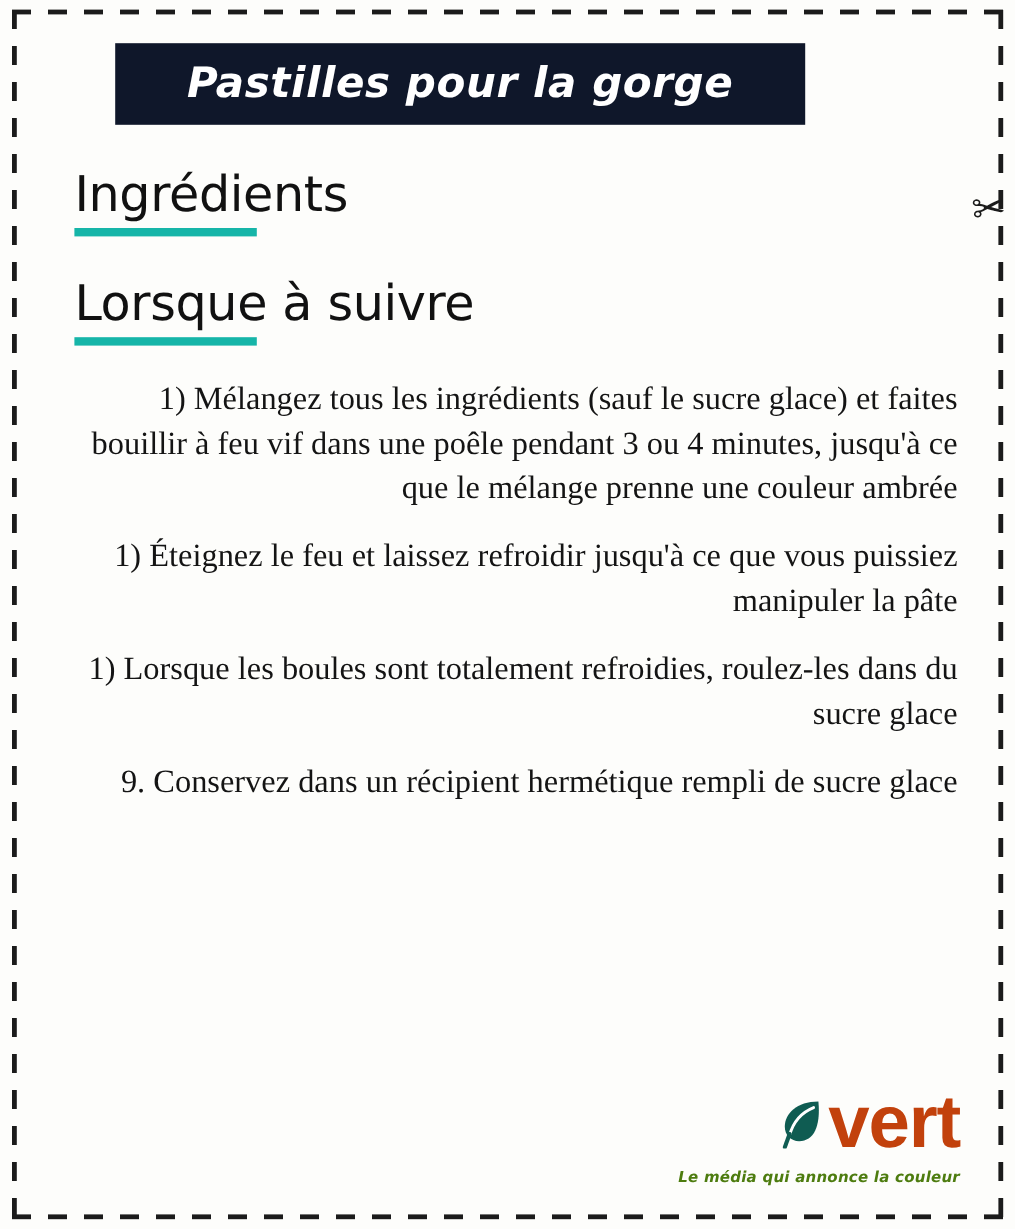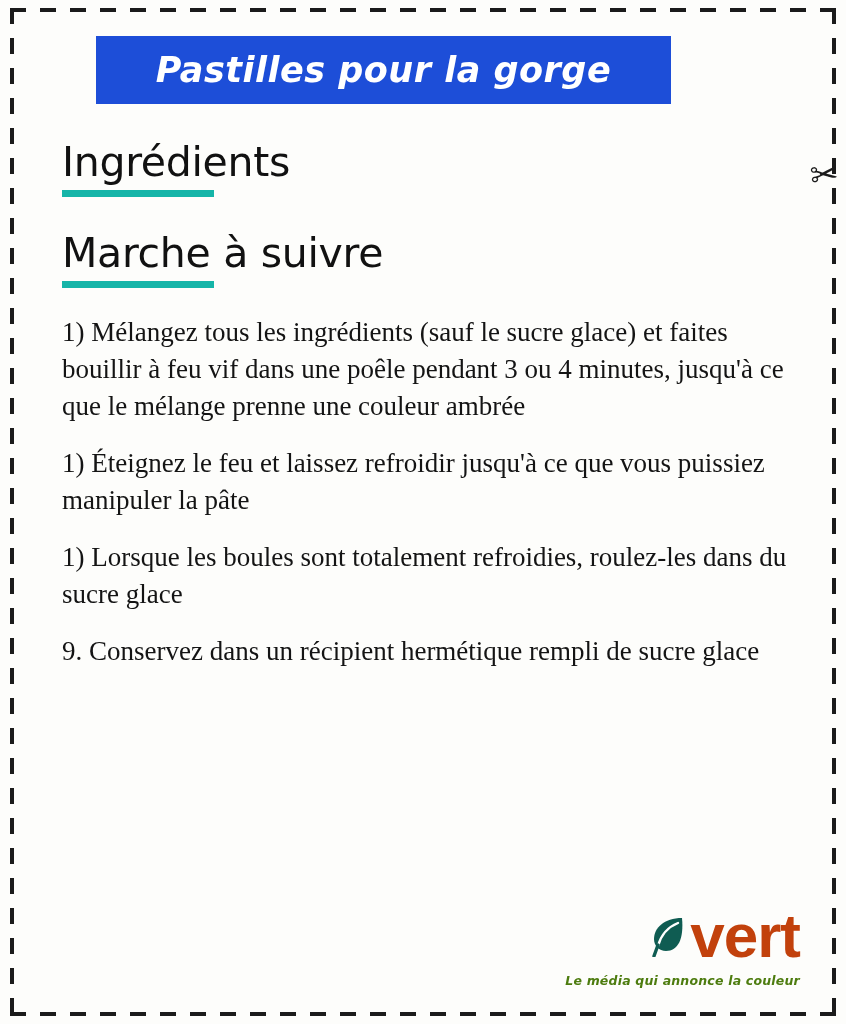--- a/index.html
+++ b/index.html
@@ -49,21 +49,21 @@
     color: #1b1b1b;
     transform: rotate(-6deg);
   }
 
   .title-bar {
     position: absolute;
     left: 96px;
     top: 36px;
     width: 575px;
     height: 68px;
-    background: #1d4ed8;
+    background: #0f172a;
     display: flex;
     align-items: center;
     justify-content: center;
   }
   .title-bar .title-text {
     color: #ffffff;
     font-family: "DejaVu Sans", sans-serif;
     font-style: italic;
     font-weight: bold;
     font-size: 35px;
@@ -120,20 +120,21 @@
   }
 
   .steps {
     margin-top: 26px;
   }
   .steps p {
     margin: 0 0 20px 0;
     font-size: 27px;
     line-height: 1.37;
     color: #141414;
+    text-align: right;
   }
 
   .marche-wrap {
     margin-top: 34px;
   }
 
   .logo {
     position: absolute;
     right: 46px;
     bottom: 36px;
@@ -182,21 +183,21 @@
     <span class="title-text">Pastilles pour la gorge</span>
   </div>
 
   <div class="content">
 
     <h2 class="section-heading">Ingrédients</h2>
     <div class="heading-underline"></div>
 
 
     <div class="marche-wrap">
-      <h2 class="section-heading">Marche à suivre</h2>
+      <h2 class="section-heading">Lorsque à suivre</h2>
       <div class="heading-underline wide"></div>
 
       <div class="steps">
         <p>1) Mélangez tous les ingrédients (sauf le sucre glace) et faites bouillir à feu vif dans une poêle pendant 3 ou 4 minutes, jusqu'à ce que le mélange prenne une couleur ambrée</p>
         <p>1) Éteignez le feu et laissez refroidir jusqu'à ce que vous puissiez manipuler la pâte</p>
         <p>1) Lorsque les boules sont totalement refroidies, roulez-les dans du sucre glace</p>
         <p>9. Conservez dans un récipient hermétique rempli de sucre glace</p>
       </div>
     </div>
 

